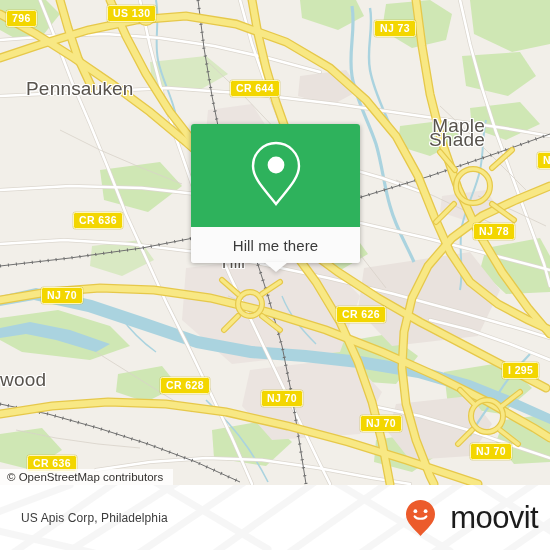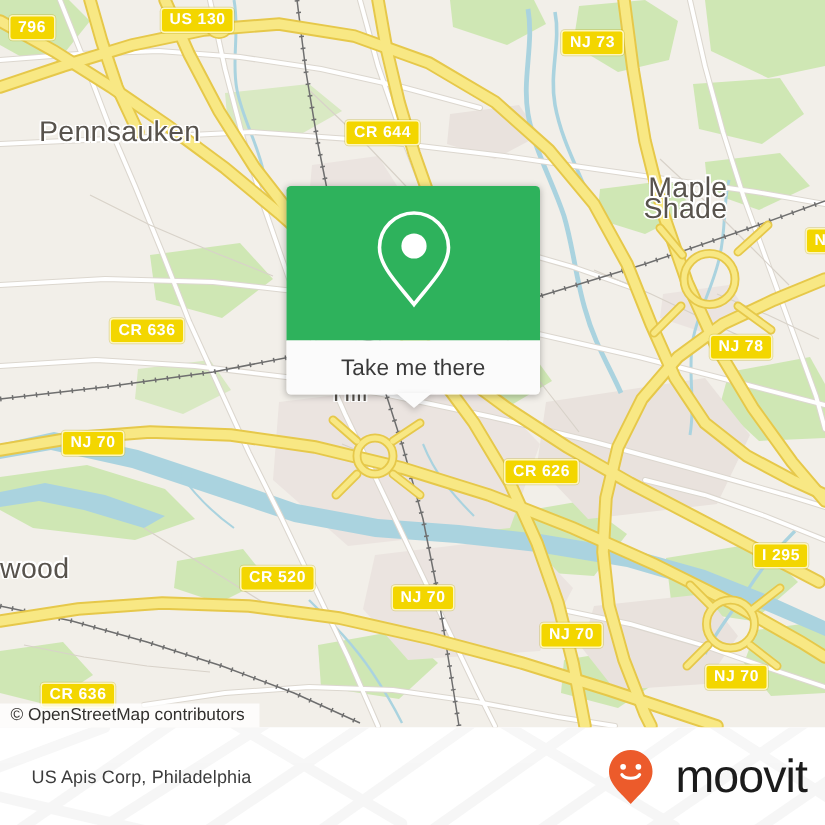--- a/index.html
+++ b/index.html
@@ -326,37 +326,37 @@
     <div class="shield" style="left:6px;   top:10px;">796</div>
     <div class="shield" style="left:107px; top:5px;">US 130</div>
     <div class="shield" style="left:374px; top:3px;margin-top:17px;">NJ 73</div>
     <div class="shield" style="left:230px; top:80px;">CR 644</div>
     <div class="shield" style="left:73px;  top:212px;">CR 636</div>
     <div class="shield" style="left:537px; top:152px;">N</div>
     <div class="shield" style="left:473px; top:223px;">NJ 78</div>
     <div class="shield" style="left:41px;  top:287px;">NJ 70</div>
     <div class="shield" style="left:336px; top:306px;">CR 626</div>
     <div class="shield" style="left:502px; top:362px;">I 295</div>
-    <div class="shield" style="left:160px; top:377px;">CR 520</div>
+    <div class="shield" style="left:160px; top:377px;">CR 628</div>
     <div class="shield" style="left:261px; top:390px;">NJ 70</div>
     <div class="shield" style="left:360px; top:415px;">NJ 70</div>
     <div class="shield" style="left:470px; top:443px;">NJ 70</div>
     <div class="shield" style="left:27px;  top:455px;">CR 636</div>
 
     <div id="callout">
       <div id="callout-top">
         <span>
           <svg width="56" height="70" viewBox="0 0 56 70" fill="none">
             <path d="M28 4 C15.3 4 5 14.3 5 27 C5 40 18 52 28 65 C38 52 51 40 51 27 C51 14.3 40.7 4 28 4 Z" stroke="#ffffff" stroke-width="2.4" fill="none"></path>
             <circle cx="28" cy="26" r="8.4" fill="#ffffff"></circle>
           </svg>
         </span>
       </div>
       <div id="callout-bottom">
-        <span id="callout-label">Take me there</span>
+        <span id="callout-label">Hill me there</span>
         <span id="callout-pointer"></span>
       </div>
     </div>
 
     <div id="attribution">
       <span>© OpenStreetMap contributors</span>
     </div>
   </div>
 
   <div id="footer">

